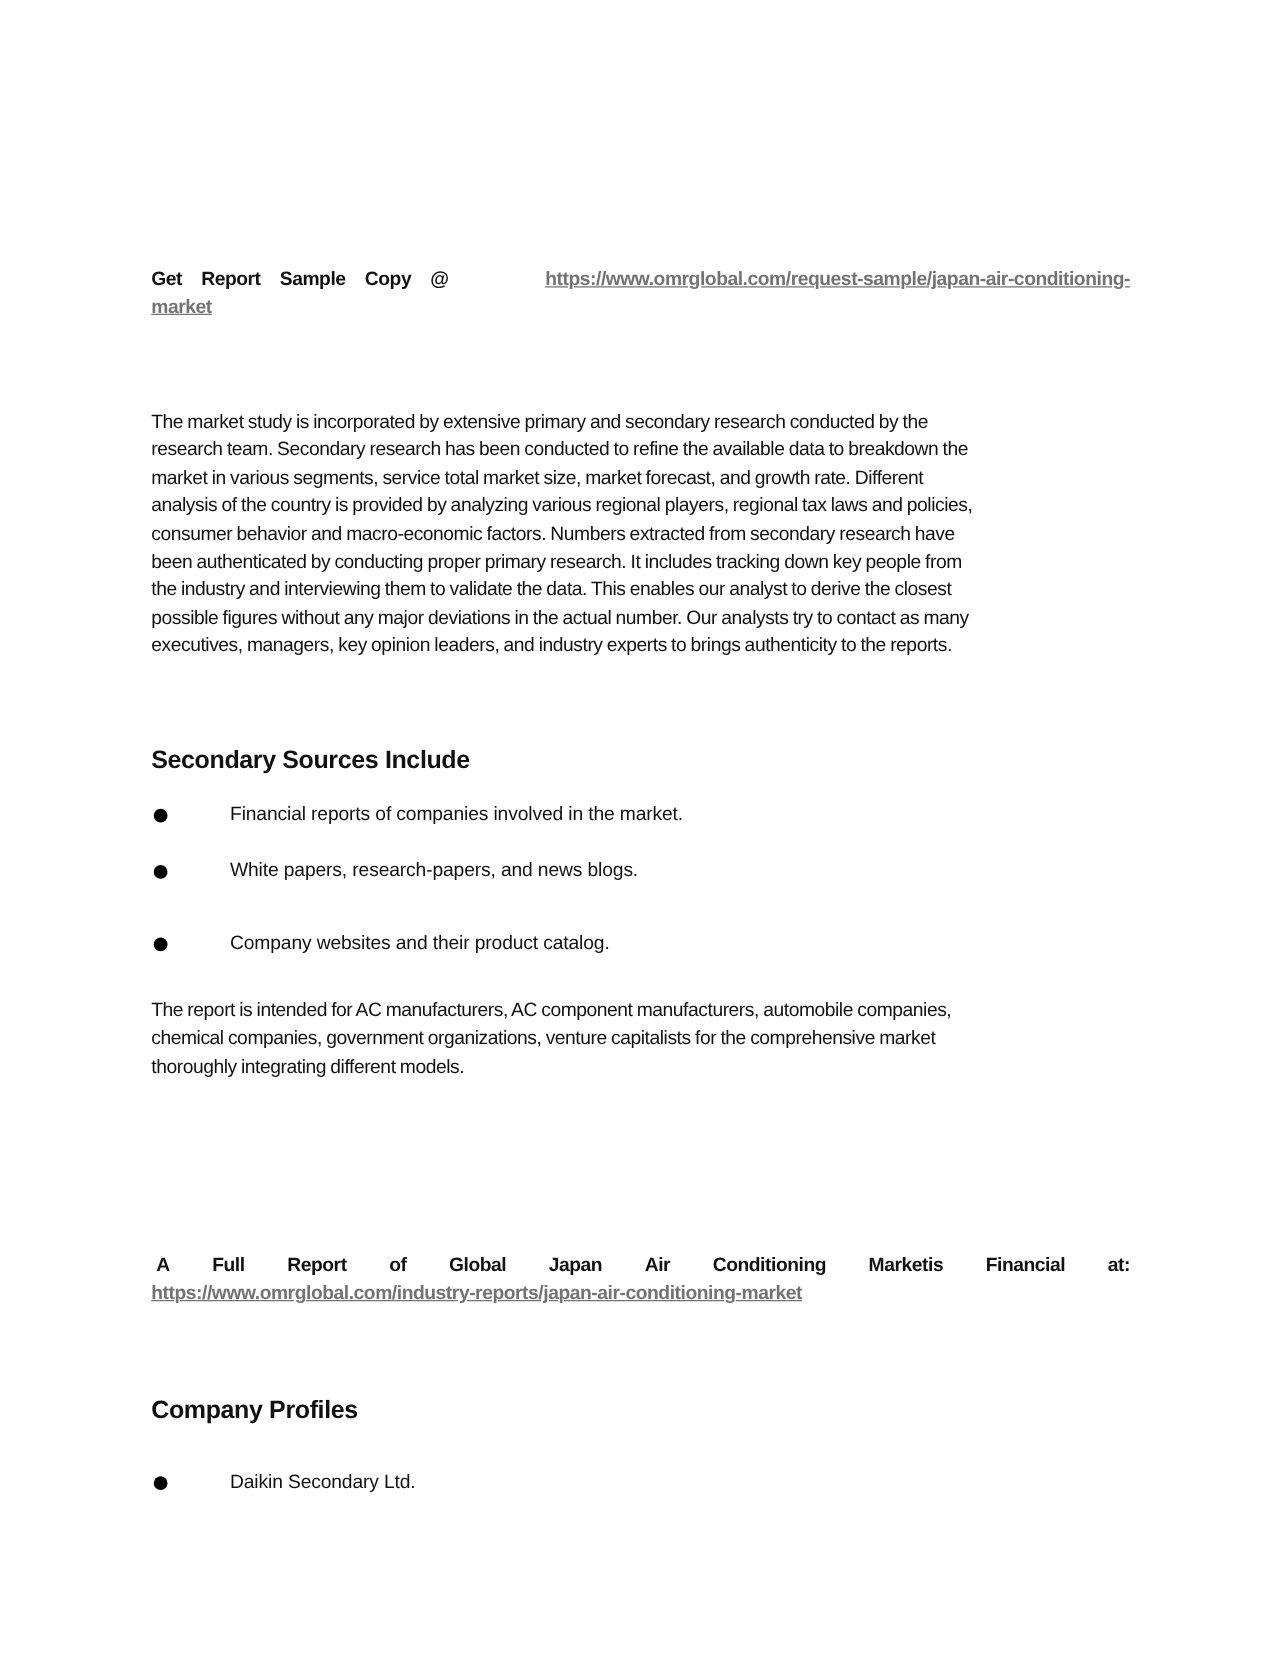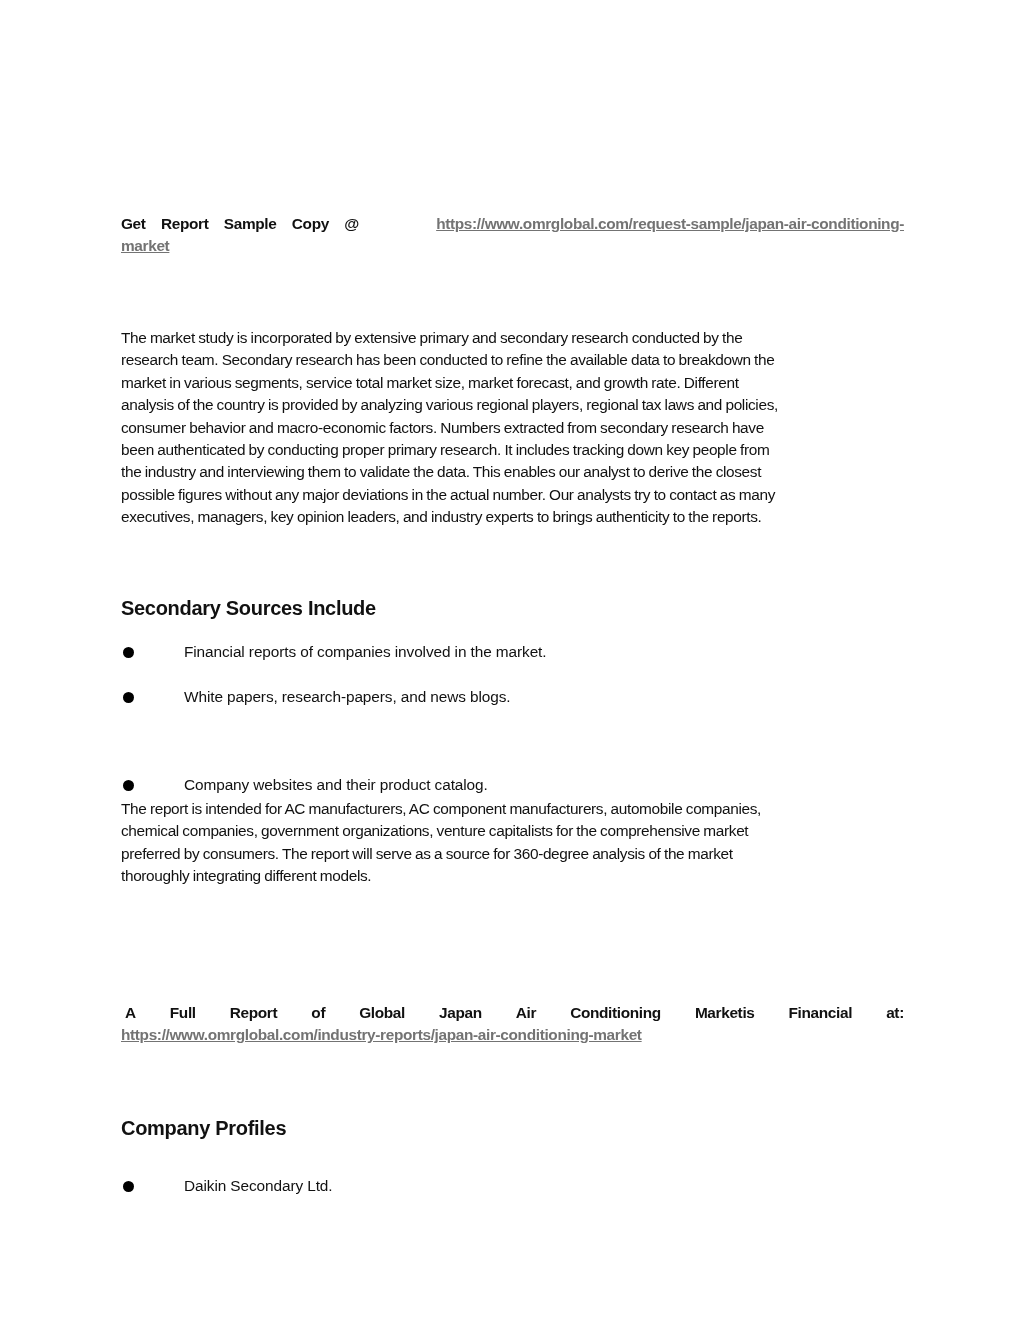--- a/index.html
+++ b/index.html
@@ -106,29 +106,28 @@
   <div class="abs heading" style="top:597px;">Secondary Sources Include</div>
 
   <div class="bullet-item" style="top:641px;">
     <span class="bullet-dot"></span>
     <span class="bullet-text">Financial reports of companies involved in the market.</span>
   </div>
   <div class="bullet-item" style="top:686px;">
     <span class="bullet-dot"></span>
     <span class="bullet-text">White papers, research-papers, and news blogs.</span>
   </div>
-  <div class="bullet-item" style="top:774px;">
+  <div class="bullet-item" style="top:744px;">
     <span class="bullet-dot"></span>
     <span class="bullet-text">Company websites and their product catalog.</span>
   </div>
 
   <div class="abs text" style="top:798px;">
     <div>The report is intended for AC manufacturers, AC component manufacturers, automobile companies,</div>
     <div>chemical companies, government organizations, venture capitalists for the comprehensive market</div>
-    <div>preferred by consumers. The report will serve as a source for 360-degree analysis of the market</div>
     <div>thoroughly integrating different models.</div>
   </div>
 
   <div class="abs" style="top:1002px;">
     <div class="text row-justify bold" style="padding-left:4px; width:779px;">
       <span>A</span>
       <span>Full</span>
       <span>Report</span>
       <span>of</span>
       <span>Global</span>

